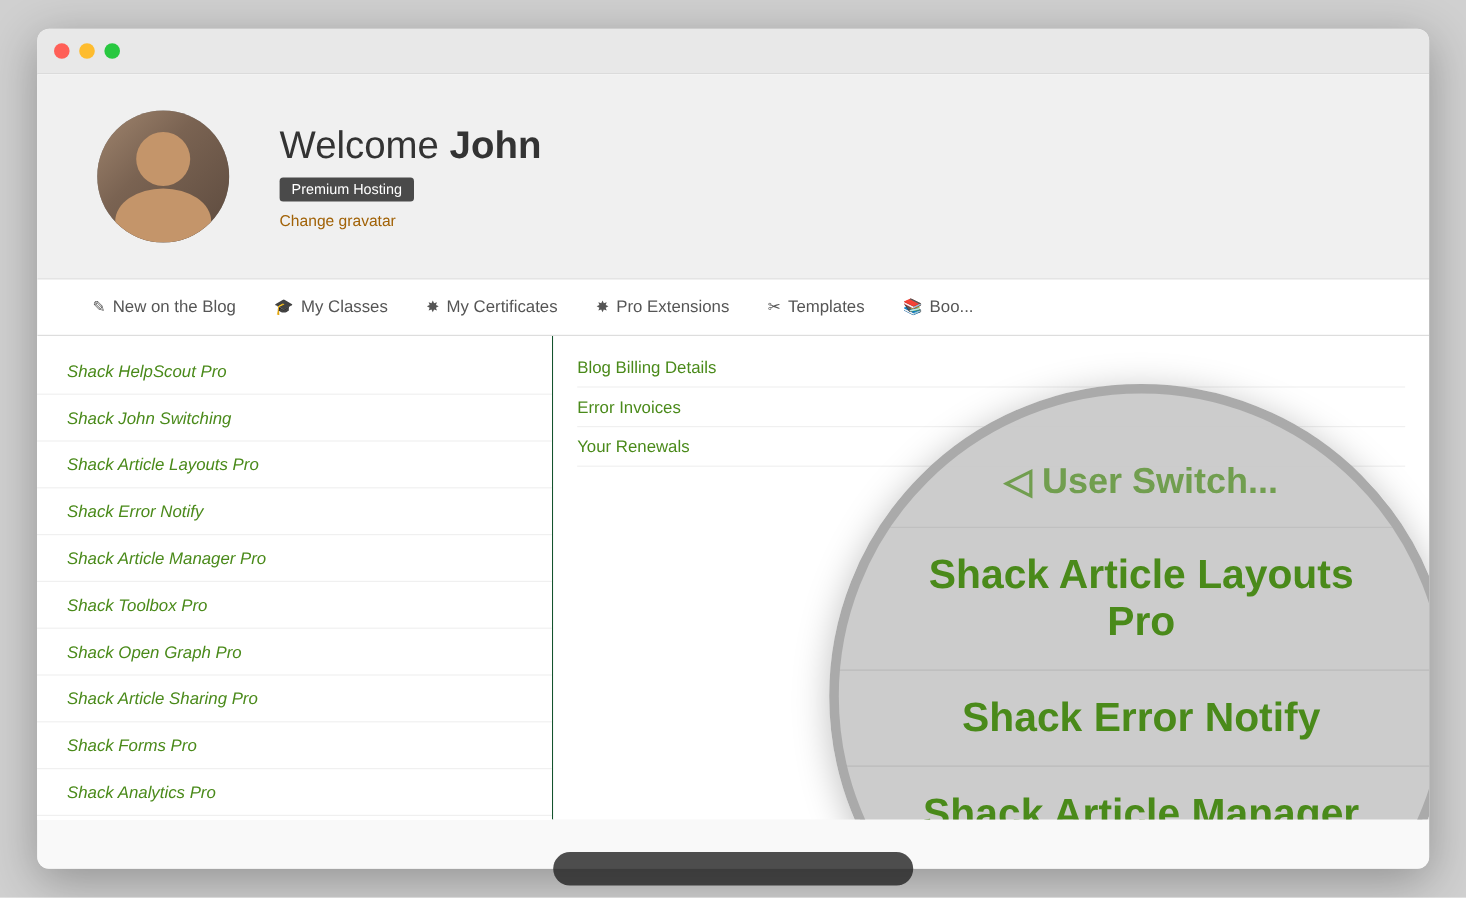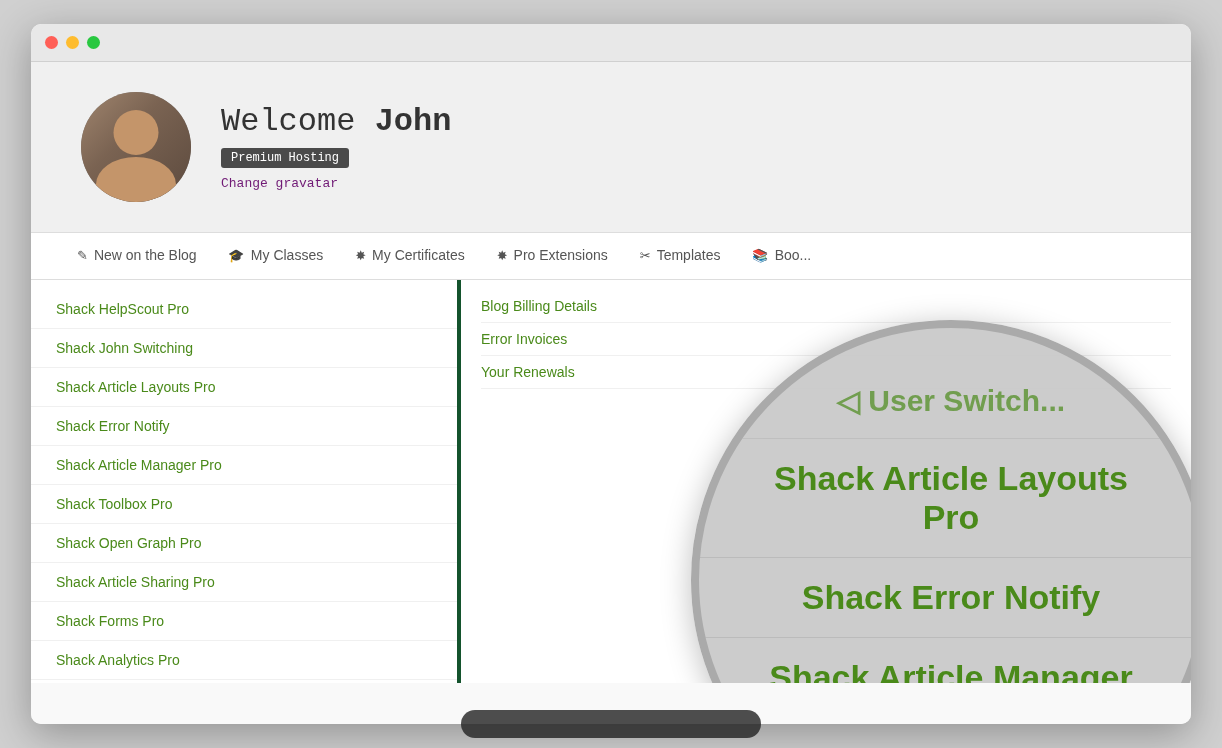--- a/index.html
+++ b/index.html
@@ -54,23 +54,22 @@
       height: calc(100% - 38px);
       overflow: hidden;
       position: relative;
     }
 
     .profile-section {
       background: #f0f0f0;
       padding: 30px 50px;
       display: flex;
       align-items: center;
-      gap: 30px;
+      gap: 42px;
       border-bottom: 1px solid #ddd;
-      font-family: Liberation Mono, monospace;
     }
 
     .avatar {
       width: 110px;
       height: 110px;
       border-radius: 50%;
       overflow: hidden;
       background: #888;
       flex-shrink: 0;
       position: relative;
@@ -131,21 +130,21 @@
       display: inline-block;
       background: #4a4a4a;
       color: white;
       font-size: 12px;
       padding: 3px 10px;
       border-radius: 3px;
       width: fit-content;
     }
 
     .change-gravatar {
-      color: #701a75;
+      color: #a16207;
       font-size: 13px;
       text-decoration: none;
       cursor: pointer;
     }
 
     .tabs-bar {
       background: white;
       padding: 0 30px;
       display: flex;
       gap: 0;
@@ -172,23 +171,24 @@
     .main-content {
       display: flex;
       height: calc(100% - 210px - 49px);
       overflow: hidden;
     }
 
     .left-panel {
       width: 430px;
       background: white;
       padding: 10px 0;
-      border-right: 4px solid #14532d;
+      border-right: 1px solid #14532d;
       overflow-y: auto;
       flex-shrink: 0;
+      font-style: italic;
     }
 
     .list-item {
       padding: 11px 25px;
       font-size: 14px;
       color: #4a8a1a;
       cursor: pointer;
       border-bottom: 1px solid #f0f0f0;
     }
 

